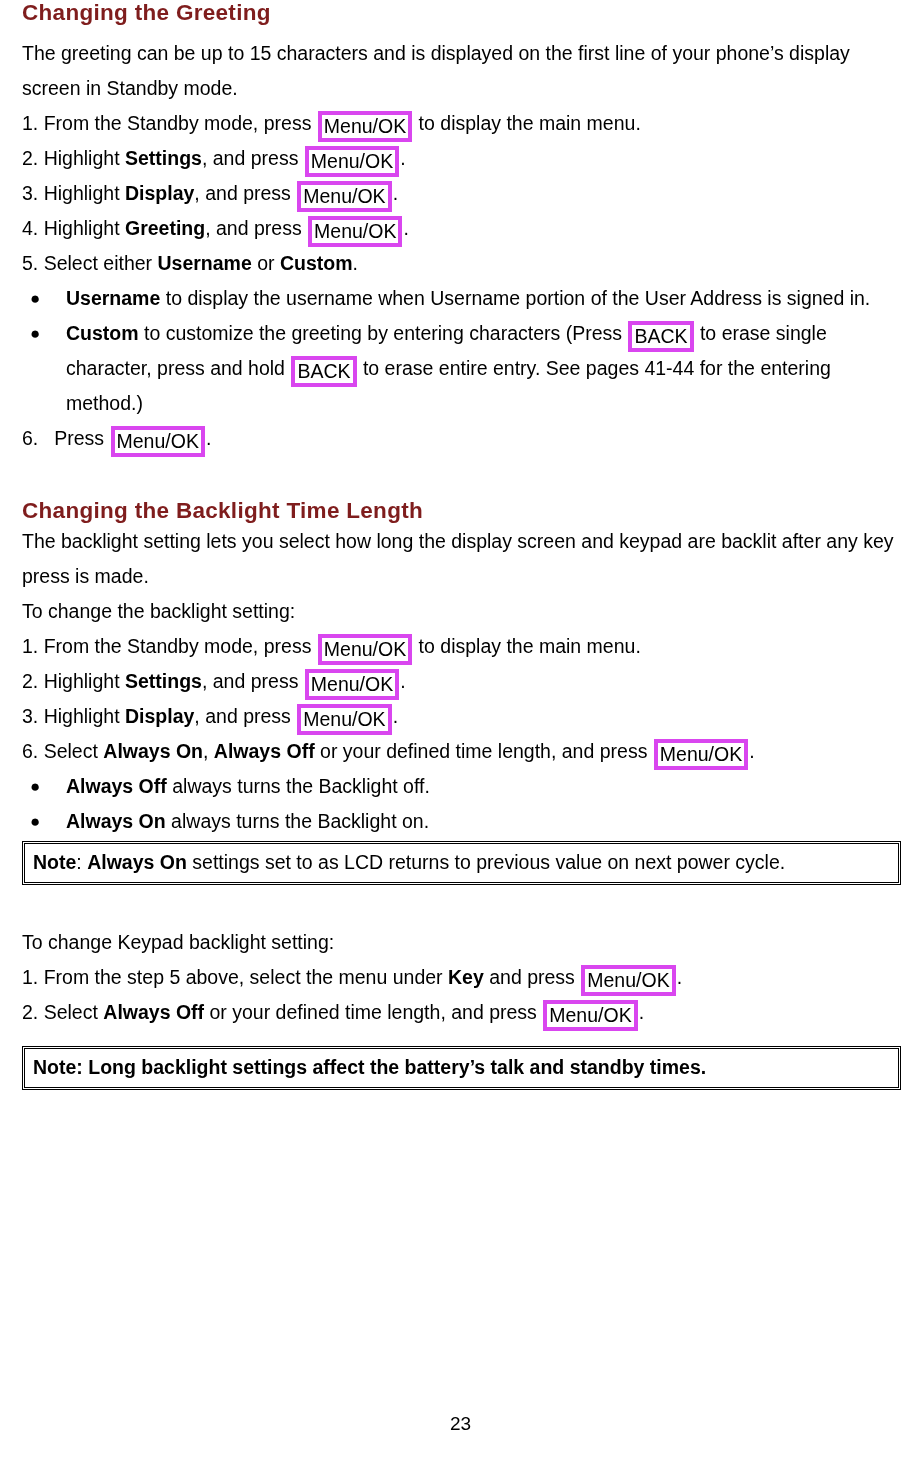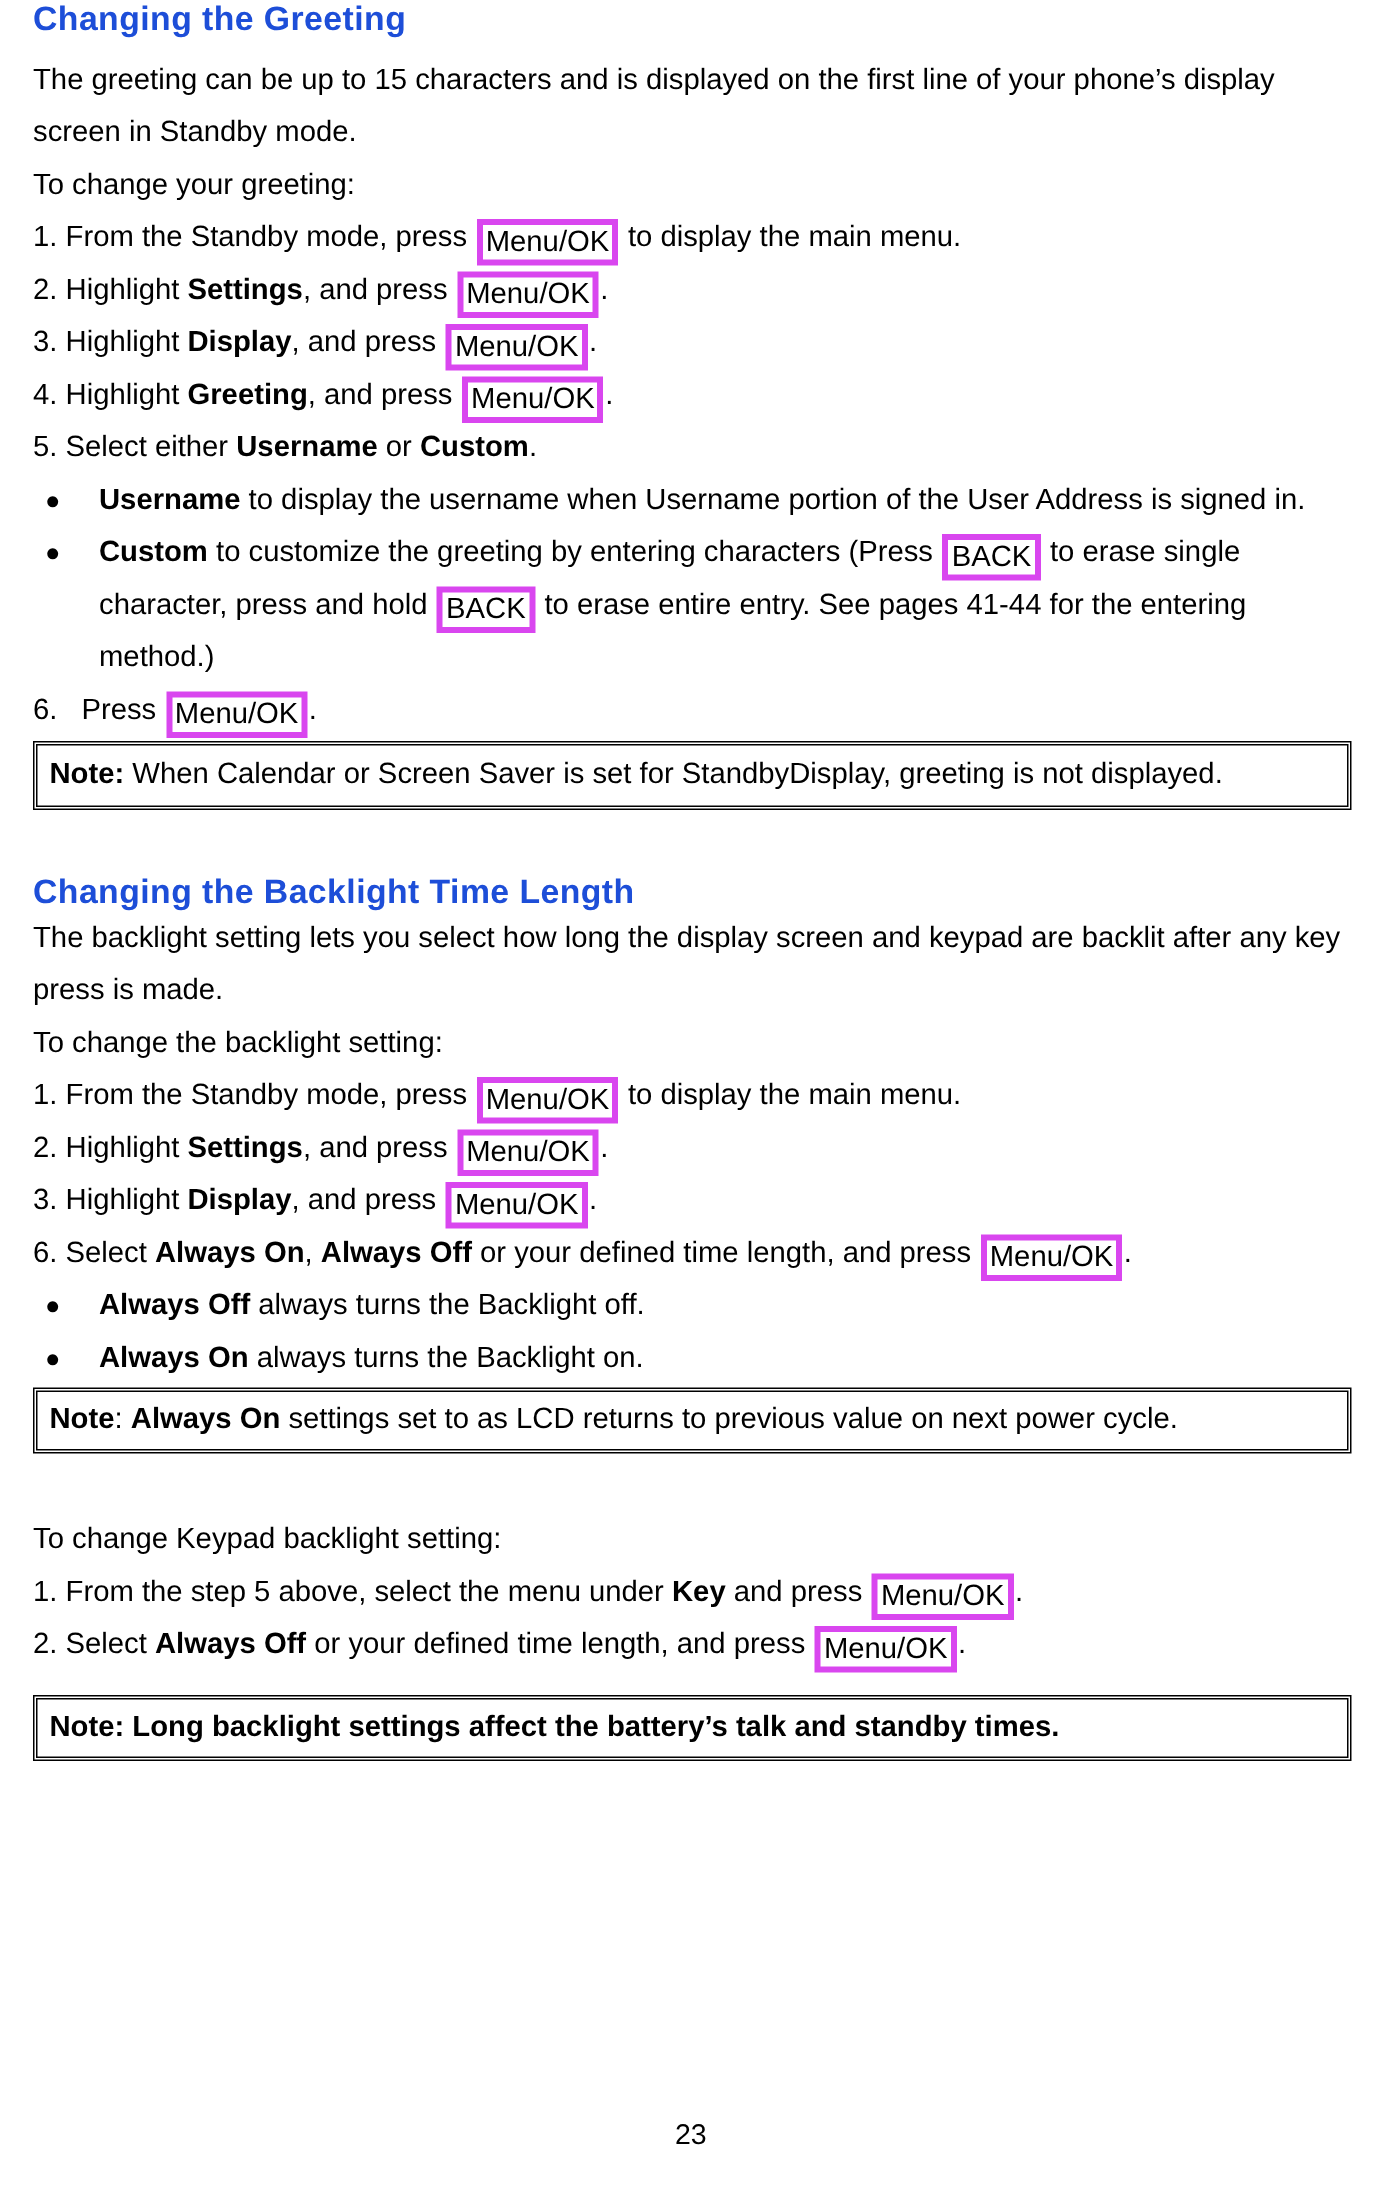--- a/index.html
+++ b/index.html
@@ -17,21 +17,21 @@
   }
   .page {
     position: relative;
     width: 921px;
     height: 1458px;
     box-sizing: border-box;
     padding: 0 20px 0 22px;
   }
 
   h2.section-heading {
-    color: #1d4ed8;
+    color: #7f1d1d;
     font-size: 22.5px;
     font-weight: bold;
     letter-spacing: 0.3px;
     margin: 0;
     padding: 0;
     line-height: 26px;
   }
 
   p.body-line {
     font-size: 19.5px;
@@ -114,21 +114,20 @@
 </style>
 </head>
 <body>
 
 <div class="page">
 
   <h2 class="section-heading">Changing the Greeting</h2>
 
   <p class="body-wrap" style="margin-top:10px;">The greeting can be up to 15 characters and is displayed on the first line of your phone’s display screen in Standby mode.</p>
 
-  <p class="body-line">To change your greeting:</p>
 
   <p class="num-item">
     <span>1. From the Standby mode, press </span><span class="keycap">Menu/OK</span><span> to display the main menu.</span>
   </p>
 
   <p class="num-item">
     <span>2. Highlight </span><b>Settings</b><span>, and press </span><span class="keycap">Menu/OK</span><span>.</span>
   </p>
 
   <p class="num-item">
@@ -148,23 +147,20 @@
   </div>
 
   <div class="bullet-item">
     <span class="bullet-glyph">●</span><b>Custom</b><span> to customize the greeting by entering characters (Press </span><span class="keycap">BACK</span><span> to erase single character, press and hold </span><span class="keycap">BACK</span><span> to erase entire entry. See pages 41-44 for the entering method.)</span>
   </div>
 
   <p class="num-item">
     <span>6.</span><span class="num-gap"></span><span>Press </span><span class="keycap">Menu/OK</span><span>.</span>
   </p>
 
-  <div class="note-box" style="margin-top:3px;">
-    <b>Note:</b><span> When Calendar or Screen Saver is set for StandbyDisplay, greeting is not displayed.</span>
-  </div>
 
   <div class="spacer-lg"></div>
 
   <h2 class="section-heading">Changing the Backlight Time Length</h2>
 
   <p class="body-wrap" style="margin-top:0;">The backlight setting lets you select how long the display screen and keypad are backlit after any key press is made.</p>
 
   <p class="body-line">To change the backlight setting:</p>
 
   <p class="num-item">

